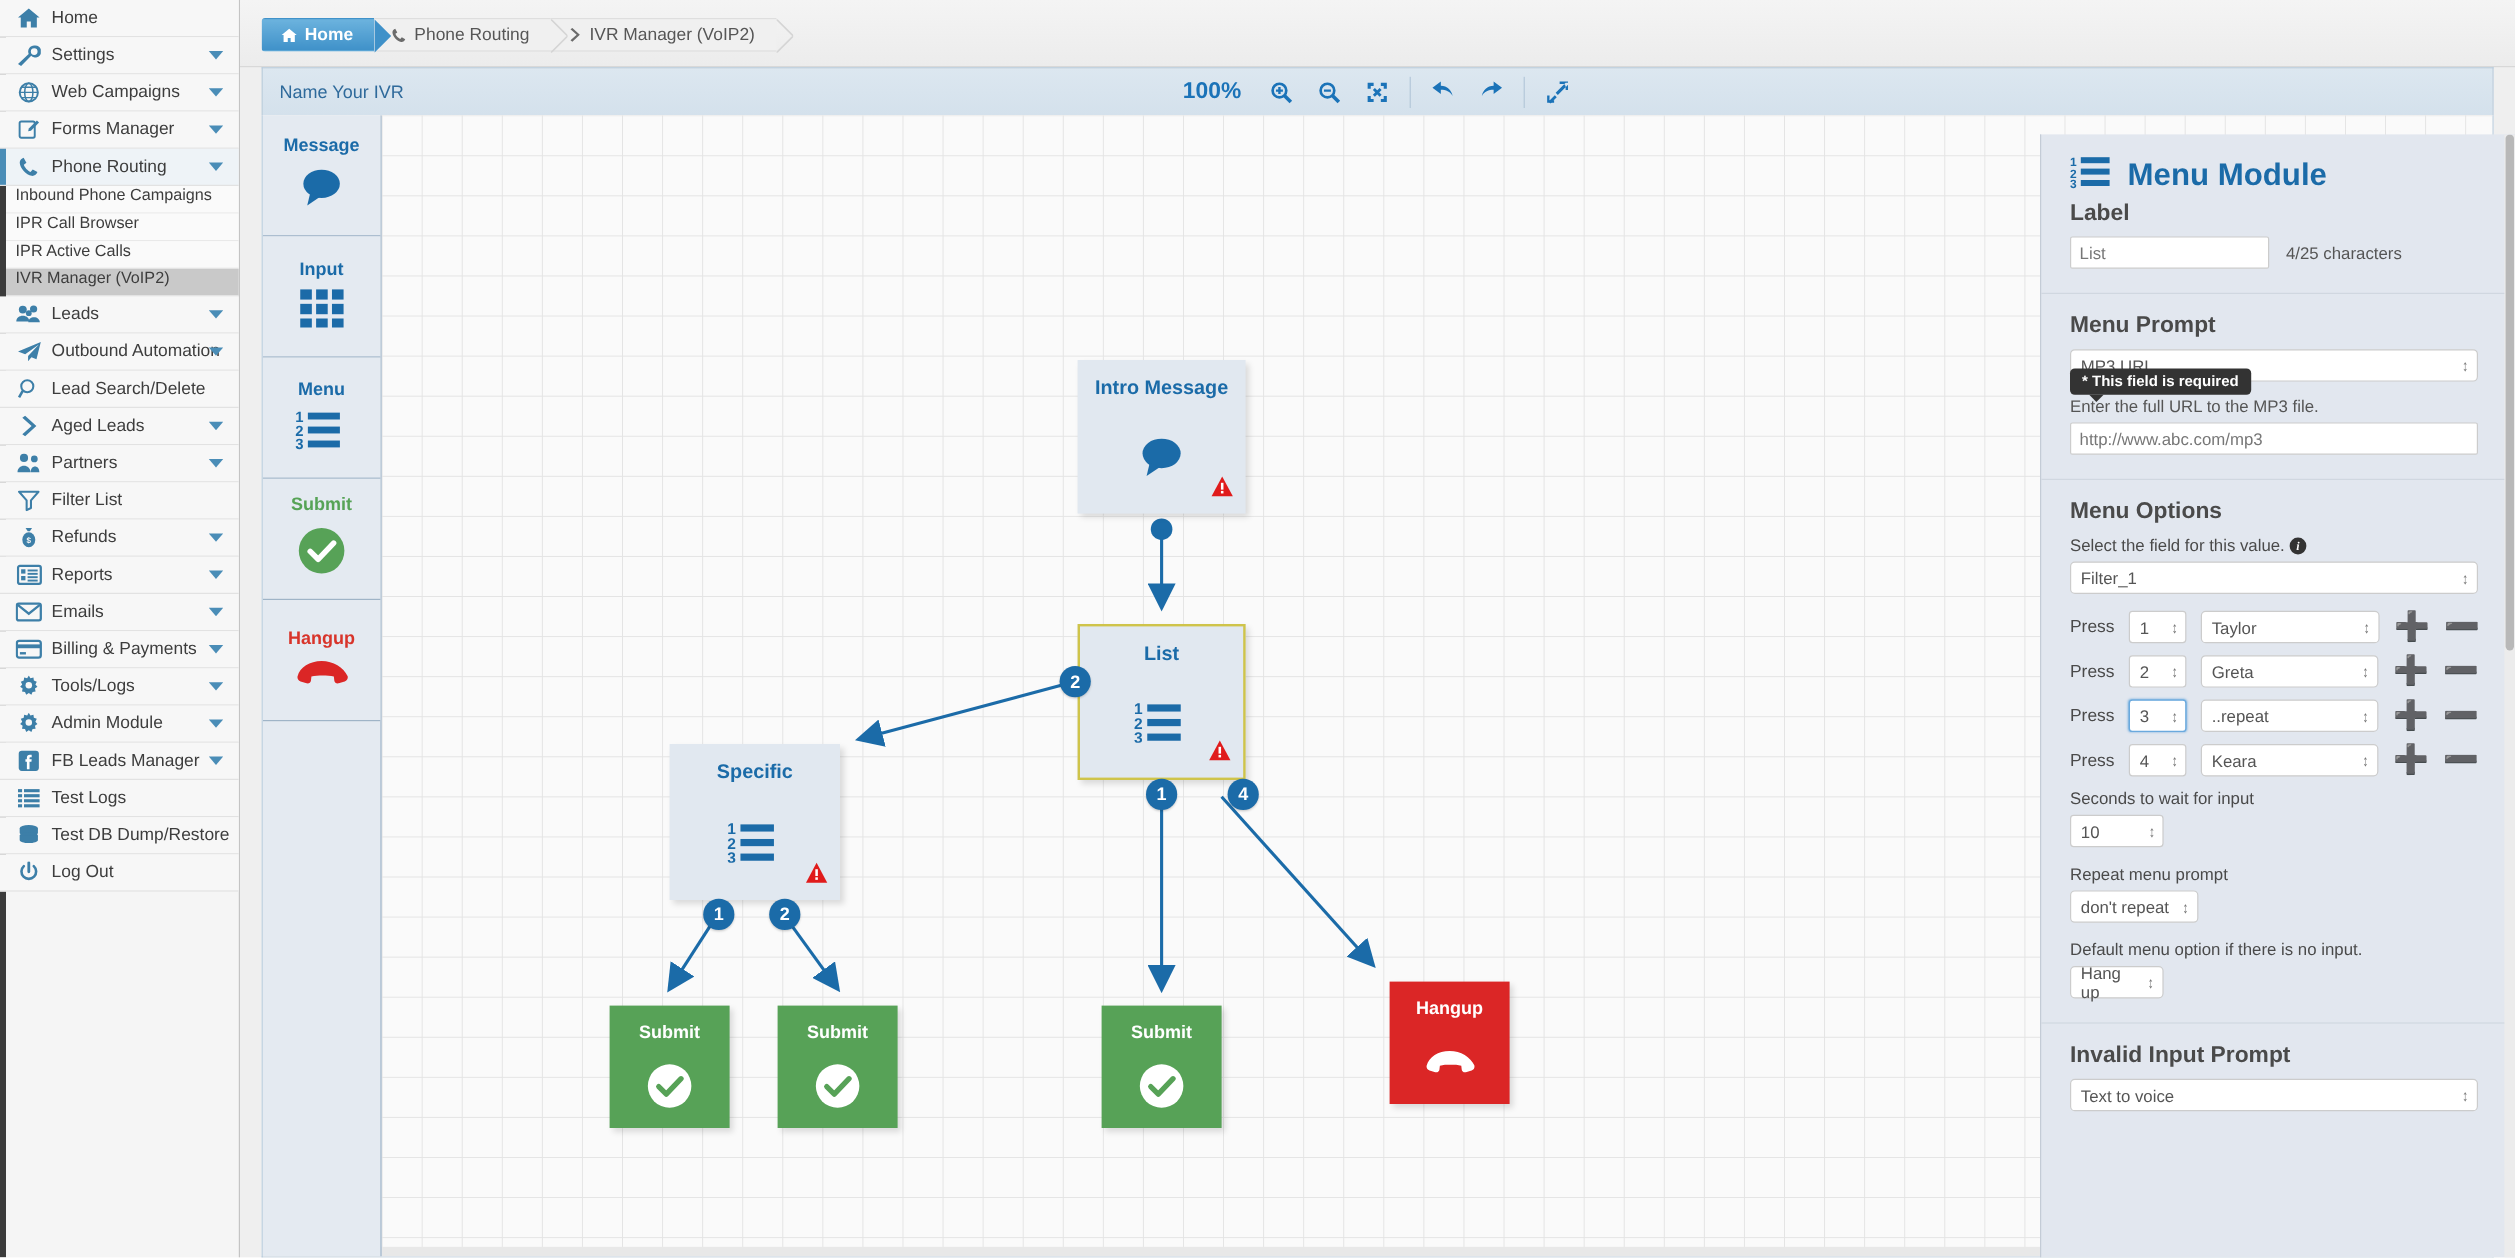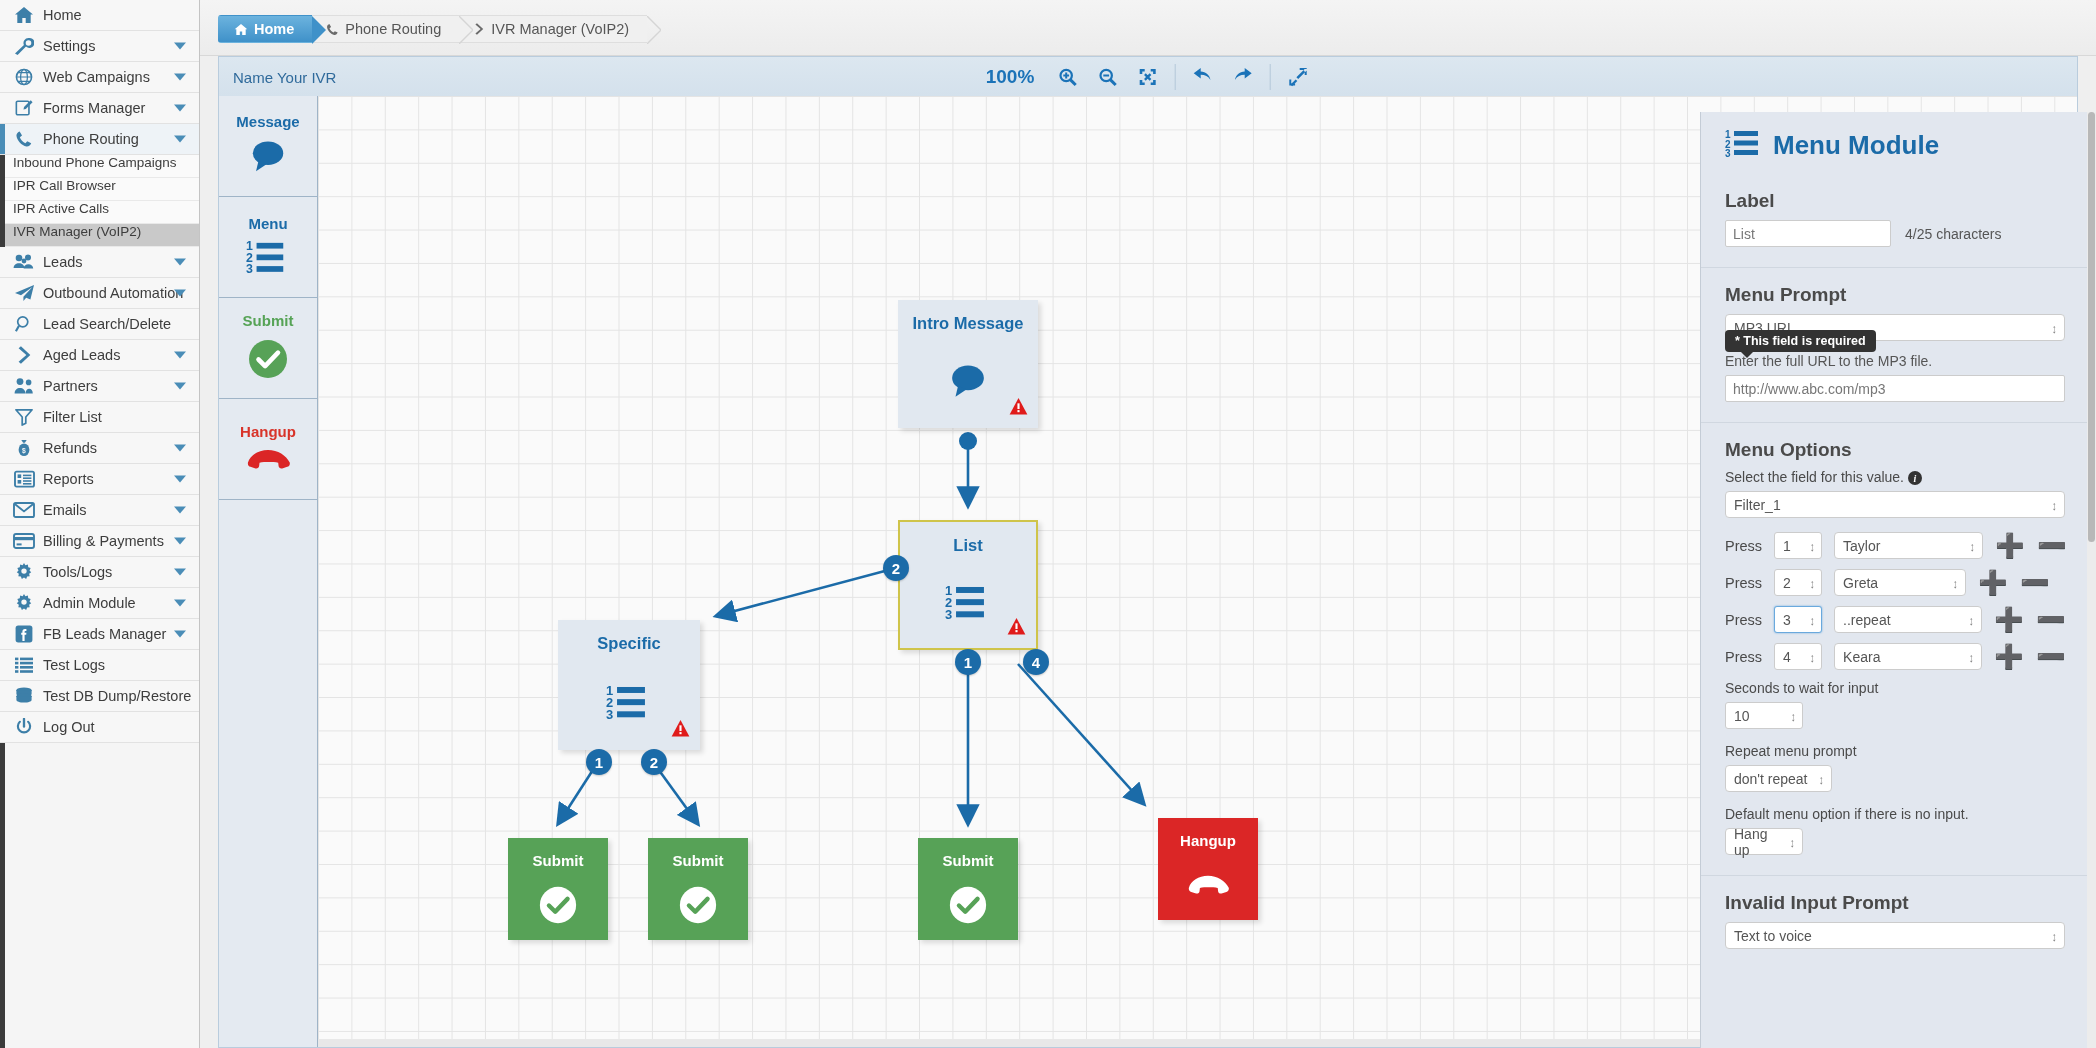--- a/index.html
+++ b/index.html
@@ -543,20 +543,34 @@
     </div>
 
     <div class="canvaswrap">
 
       <div class="palette" id="palette">
           <div class="pal-item ">
             <div class="ptxt">Message</div>
             <div><svg width="44" height="36.08" viewBox="0 0 46 38">
                 <ellipse cx="23" cy="16" rx="16" ry="12.4" fill="#1b6ba8"></ellipse>
                 <path d="M13 24l-2.6 11 11-7.4z" fill="#1b6ba8"></path>
+              </svg></div>
+          </div>
+          <div class="pal-item ">
+            <div class="ptxt">Input</div>
+            <div><svg width="44" height="32.56" viewBox="0 0 35 32">
+                <rect x="0" y="0" width="9.5" height="8.5" fill="#1b6ba8"></rect>
+                <rect x="13" y="0" width="9.5" height="8.5" fill="#1b6ba8"></rect>
+                <rect x="26" y="0" width="9.5" height="8.5" fill="#1b6ba8"></rect>
+                <rect x="0" y="12" width="9.5" height="8.5" fill="#1b6ba8"></rect>
+                <rect x="13" y="12" width="9.5" height="8.5" fill="#1b6ba8"></rect>
+                <rect x="26" y="12" width="9.5" height="8.5" fill="#1b6ba8"></rect>
+                <rect x="0" y="24" width="9.5" height="8.5" fill="#1b6ba8"></rect>
+                <rect x="13" y="24" width="9.5" height="8.5" fill="#1b6ba8"></rect>
+                <rect x="26" y="24" width="9.5" height="8.5" fill="#1b6ba8"></rect>
               </svg></div>
           </div>
           <div class="pal-item ">
             <div class="ptxt">Menu</div>
             <div><svg width="44" height="34.32" viewBox="0 0 46 36">
                 <text x="0" y="11" font-size="13" font-weight="bold" fill="#1b6ba8" font-family="Liberation Sans, sans-serif">1</text>
                 <text x="0" y="23.5" font-size="13" font-weight="bold" fill="#1b6ba8" font-family="Liberation Sans, sans-serif">2</text>
                 <text x="0" y="35" font-size="13" font-weight="bold" fill="#1b6ba8" font-family="Liberation Sans, sans-serif">3</text>
                 <rect x="11" y="3" width="28" height="6" fill="#1b6ba8"></rect>
                 <rect x="11" y="15.2" width="28" height="6" fill="#1b6ba8"></rect>
@@ -704,21 +718,21 @@
               <text x="0" y="10" font-size="10" font-weight="bold" fill="#1b6ba8" font-family="Liberation Sans, sans-serif">1</text>
               <text x="0" y="20" font-size="10" font-weight="bold" fill="#1b6ba8" font-family="Liberation Sans, sans-serif">2</text>
               <text x="0" y="29" font-size="10" font-weight="bold" fill="#1b6ba8" font-family="Liberation Sans, sans-serif">3</text>
               <rect x="9" y="3" width="24" height="5" fill="#1b6ba8"></rect>
               <rect x="9" y="12.5" width="24" height="5" fill="#1b6ba8"></rect>
               <rect x="9" y="22" width="24" height="5" fill="#1b6ba8"></rect>
             </svg>
           </span>
           <span class="rtitle">Menu Module</span>
         </div>
-        <div class="rlabel" style="margin-top:28px">Label</div>
+        <div class="rlabel" style="margin-top:4px">Label</div>
         <div style="display:flex;align-items:center;gap:14px">
           <div class="inp" style="width:166px">List</div>
           <div class="chars">4/25 characters</div>
         </div>
       </div>
 
       <div class="rsec" style="position:relative">
         <div class="rlabel">Menu Prompt</div>
         <div class="sel" style="width:340px">MP3 URL</div>
         <div class="hint" style="margin-top:12px">Enter the full URL to the MP3 file.</div>
@@ -736,21 +750,21 @@
             <div class="press-row">
               <span class="lbl-sm">Press</span>
               <div class="spin" style="width:48px">1</div>
               <div class="sel" style="width:149px">Taylor</div>
               <span class="plus">➕</span>
               <span class="minus">➖</span>
             </div>
             <div class="press-row">
               <span class="lbl-sm">Press</span>
               <div class="spin" style="width:48px">2</div>
-              <div class="sel" style="width:132px">Greta</div>
+              <div class="sel" style="width:148px">Greta</div>
               <span class="plus">➕</span>
               <span class="minus">➖</span>
             </div>
             <div class="press-row">
               <span class="lbl-sm">Press</span>
               <div class="spin focus" style="width:48px">3</div>
               <div class="sel" style="width:148px">..repeat</div>
               <span class="plus">➕</span>
               <span class="minus">➖</span>
             </div>

